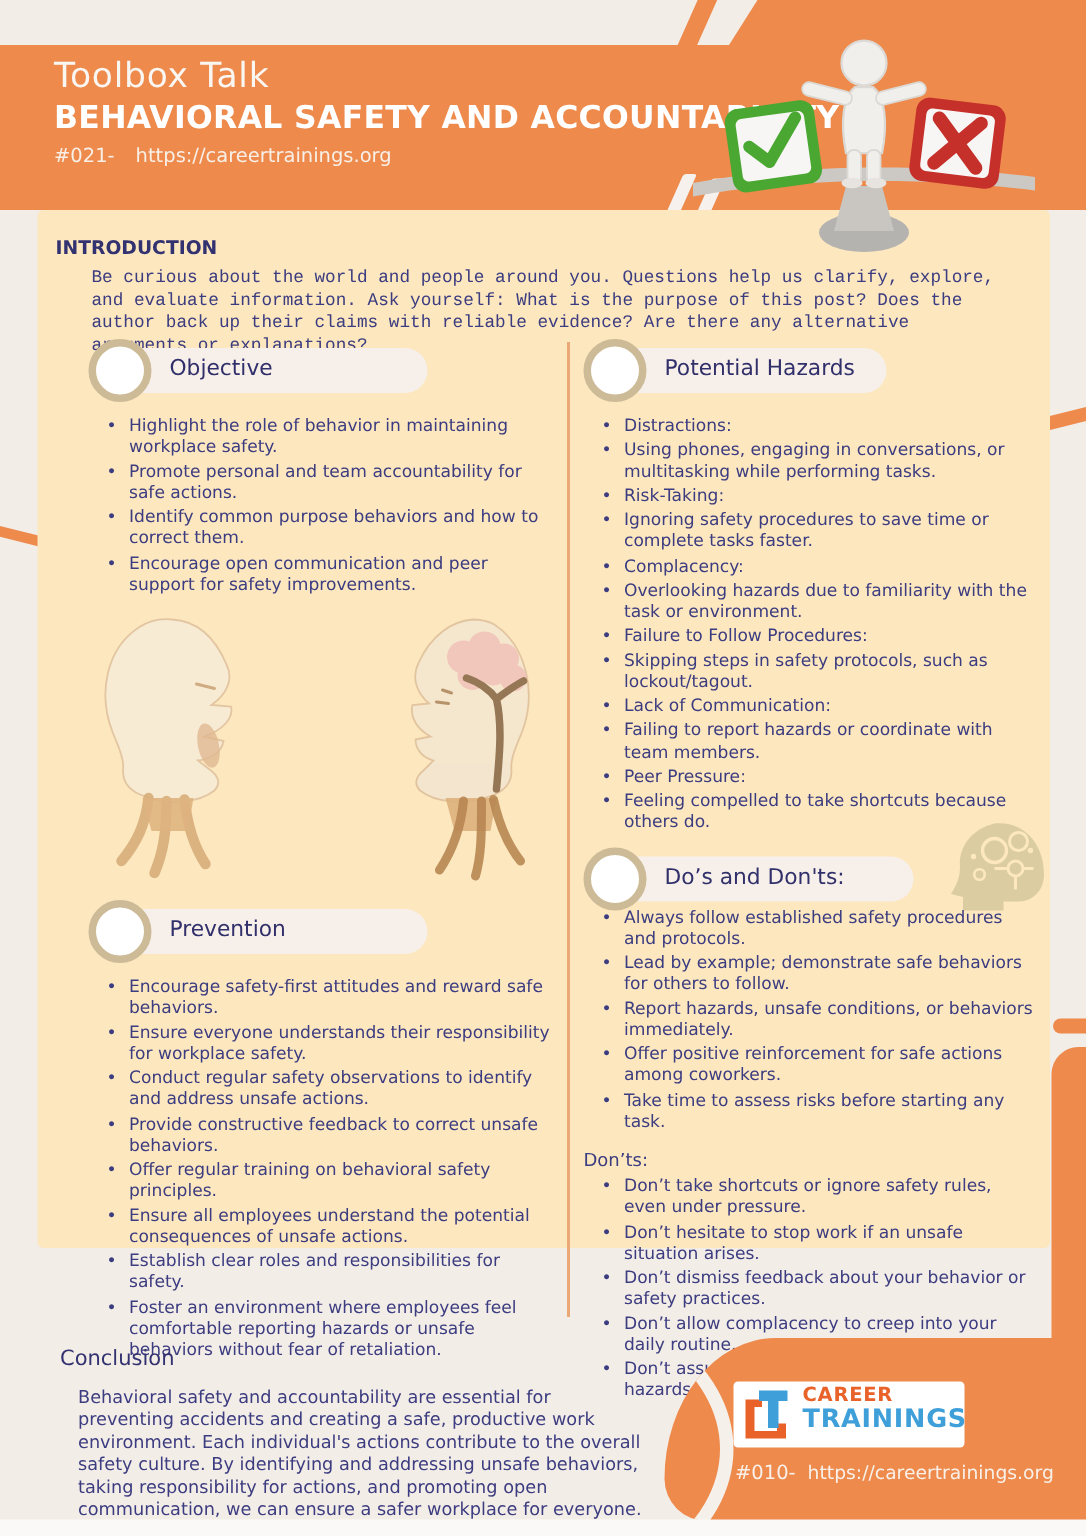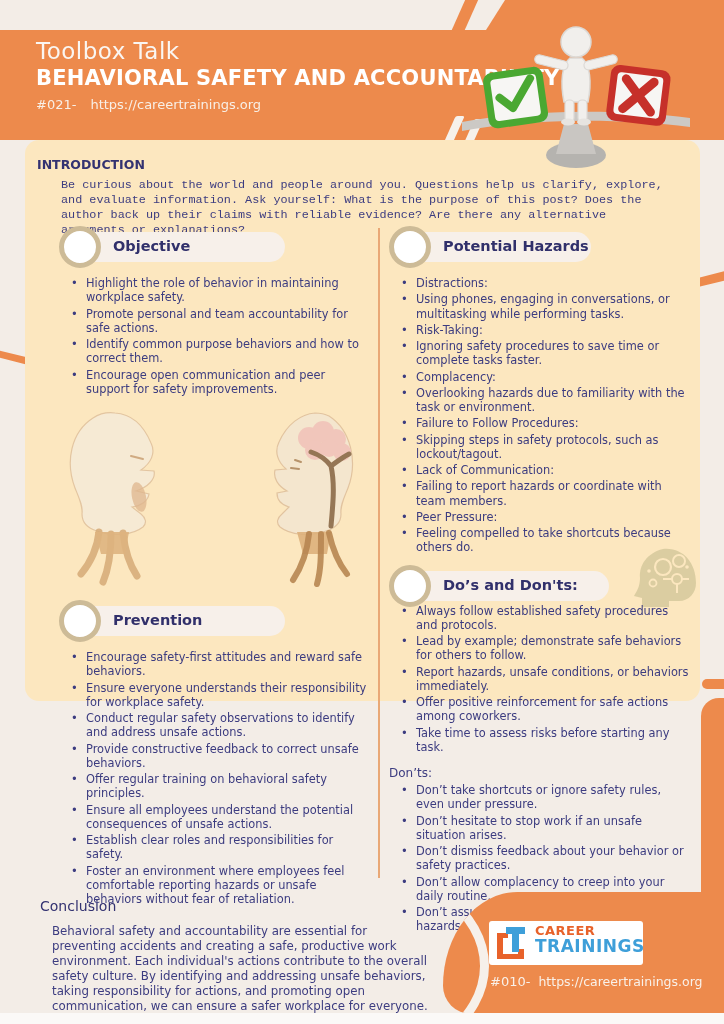--- a/index.html
+++ b/index.html
@@ -18,32 +18,32 @@
   .slash.orange1{left:458px;top:-4px;width:13px;height:40px;background:#ed8a4c;}
   .slash.white-b1{left:449px;top:116px;width:9px;height:30px;background:#f6f1ec;}
   .slash.white-b2{left:468px;top:119px;width:9px;height:30px;background:#f6f1ec;}
   .kicker{position:absolute;left:36px;top:38px;font-size:23px;color:#faf6f2;letter-spacing:.5px;}
   .main-title{position:absolute;left:36px;top:66px;font-size:21px;font-weight:bold;color:#ffffff;letter-spacing:.2px;}
   .ref-line{position:absolute;left:36px;top:97px;font-size:13px;color:#f8efe6;}
   .ref-line .ref-url{margin-left:14px;}
   
   .seesaw{position:absolute;left:452px;top:6px;width:248px;height:164px;z-index:6;}
   
-  .panel{position:absolute;left:25px;top:140px;width:675px;height:561px;background:#fce7bf;border-radius:14px;z-index:3;}
+  .panel{position:absolute;left:25px;top:140px;width:675px;height:692px;background:#fce7bf;border-radius:4px;z-index:3;}
   .intro-heading{position:absolute;left:12px;top:17px;font-size:12.5px;font-weight:bold;color:#333271;}
   .intro-body{position:absolute;left:36px;top:38px;width:612px;font-size:11.8px;line-height:1.28;color:#3c3c80;font-family:Liberation Mono, monospace;}
   .divider{position:absolute;left:353px;top:88px;width:2px;height:650px;background:#e9a876;}
   .col{position:absolute;top:92px;}
   .col-left{left:34px;width:312px;}
   .col-right{left:364px;width:302px;}
   
   .pill{position:relative;height:30px;background:#f7f0ea;border-radius:17px;margin-left:2px;}
   .pill .ring{position:absolute;left:-2px;top:-6px;width:32px;height:32px;background:#ffffff;
     border:5px solid #cdbb97;border-radius:50%;}
-  .pill .pill-label{position:absolute;left:52px;top:6px;font-size:14.5px;font-weight:bold;color:#31306b;}
+  .pill .pill-label{position:absolute;left:52px;top:6px;font-size:14.5px;font-weight:normal;color:#31306b;}
   
   ul.bullets{list-style:none;margin:14px 0 0 0;padding:0 0 0 10px;}
   ul.bullets li{position:relative;padding-left:17px;font-size:11.4px;line-height:1.25;color:#3c3c80;margin-bottom:2px;}
   ul.bullets li::before{content:"•";position:absolute;left:2px;top:0;color:#3c3c80;}
   .sub-label{font-size:12px;color:#3c3c80;margin:12px 0 0 0;}
   
   .faces-art{display:block;margin:8px 0 2px 0;}
   
   .dd-wrap{position:relative;margin-top:16px;}
   .mind-icon{position:absolute;right:-14px;top:-26px;}

